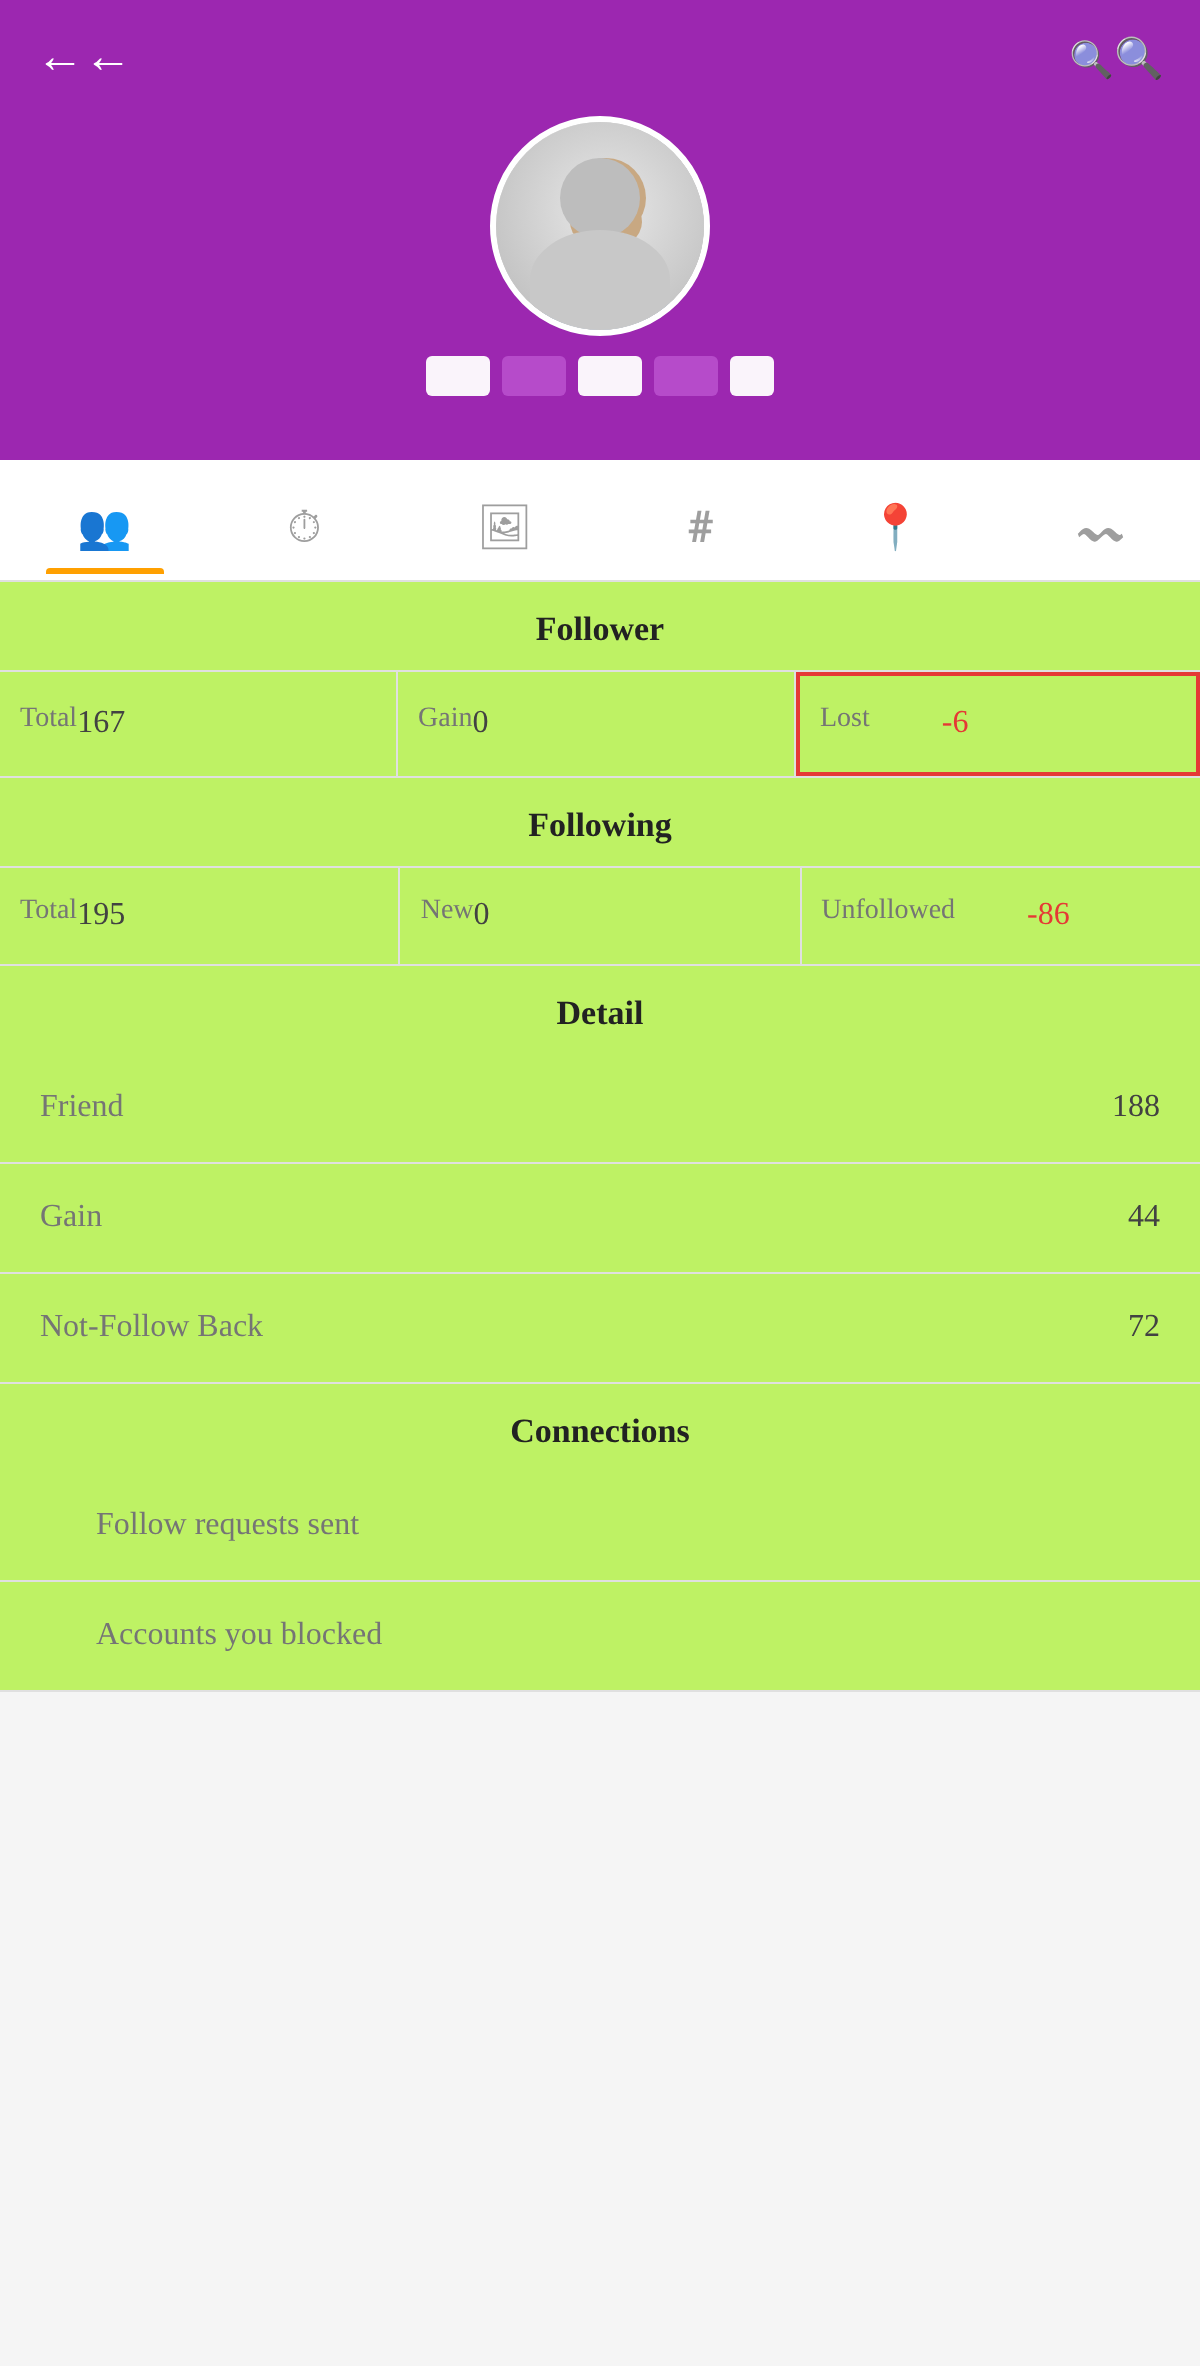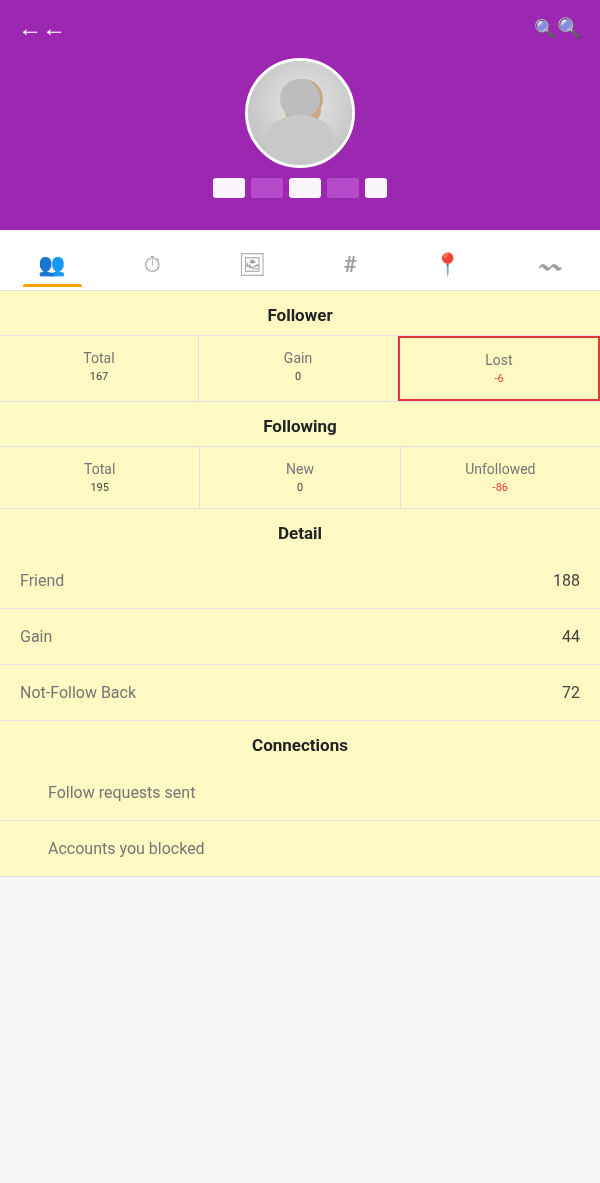--- a/index.html
+++ b/index.html
@@ -142,22 +142,23 @@
       bottom: 0;
       left: 0;
       right: 0;
       height: 3px;
       background: #FFA000;
       border-radius: 2px 2px 0 0;
     }
 
     
     .content {
-      background: #fef9c3;
+      background: #bef264;
       margin: 0;
+      font-family: Liberation Serif, serif;
     }
 
     
     .section-header {
       text-align: center;
       padding: 14px 0 10px;
       font-size: 17px;
       font-weight: bold;
       color: #222;
     }
@@ -165,42 +166,43 @@
     
     .stats-grid {
       display: flex;
       border-top: 1px solid #e0e0e0;
       border-bottom: 1px solid #e0e0e0;
     }
 
     .stat-cell {
       flex: 1;
       display: flex;
-      flex-direction: column;
+      flex-direction: row;
       align-items: center;
       padding: 14px 10px;
       border-right: 1px solid #e0e0e0;
     }
 
     .stat-cell:last-child {
       border-right: none;
+      gap: 36px;
     }
 
     .stat-cell.highlighted {
       border: 2px solid #e53935;
     }
 
     .stat-label {
       font-size: 14px;
       color: #757575;
       margin-bottom: 4px;
     }
 
     .stat-value {
-      font-size: 11px;
+      font-size: 16px;
       color: #424242;
     }
 
     .stat-value.negative {
       color: #e53935;
     }
 
     
     .detail-row {
       display: flex;

